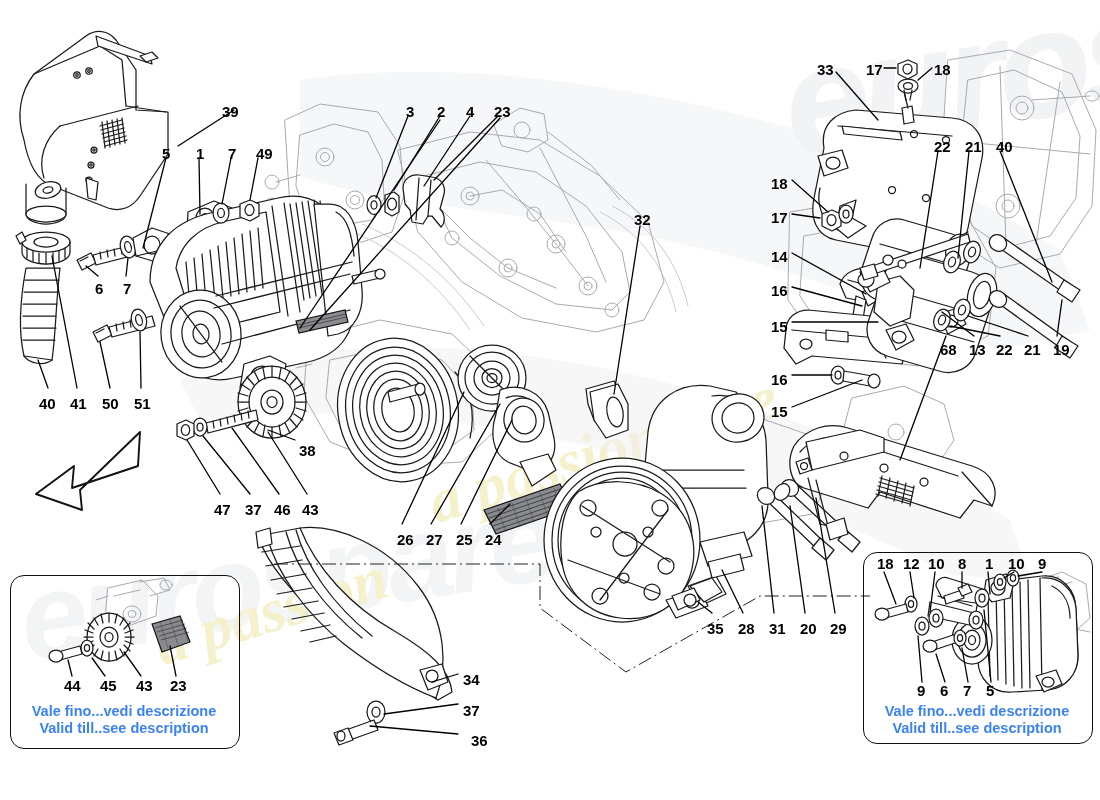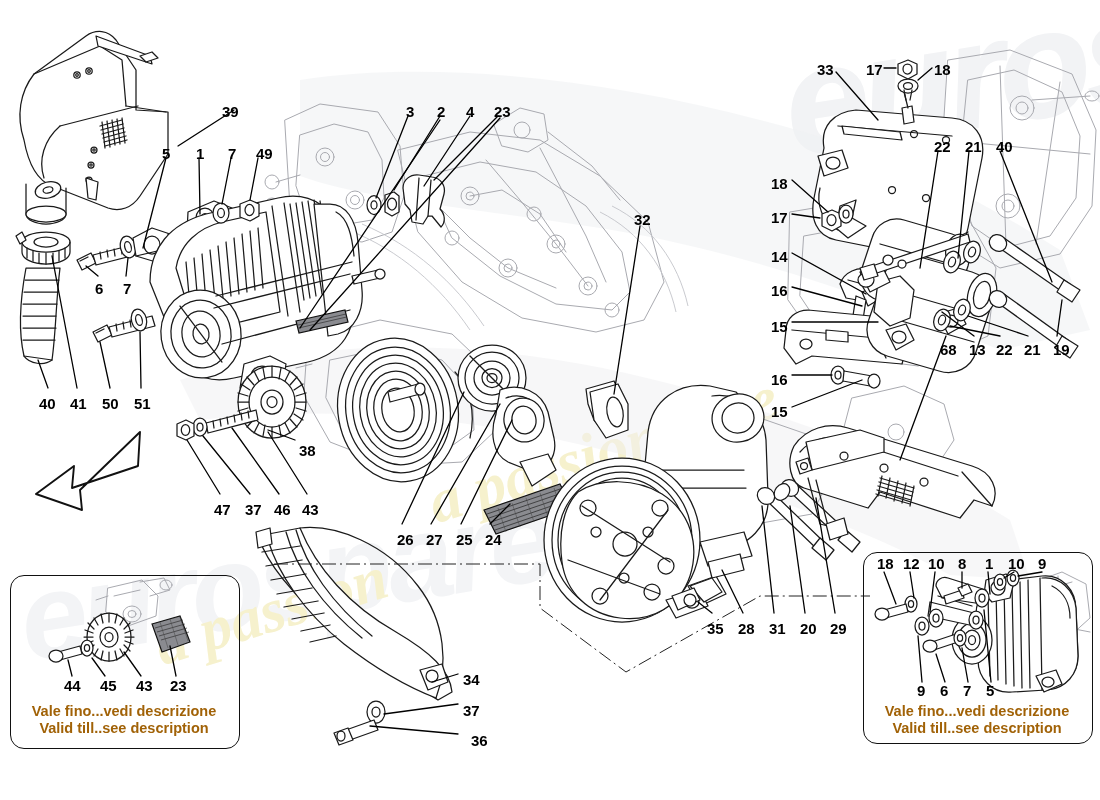--- a/index.html
+++ b/index.html
@@ -24,21 +24,21 @@
   .lbl{
     position:absolute;font-weight:bold;font-size:15px;color:#000;
     font-family:"Liberation Sans","DejaVu Sans",sans-serif;
     line-height:1;white-space:nowrap;letter-spacing:0px;
   }
   
   .inset{
     position:absolute;border:1.6px solid #111;border-radius:14px;background:rgba(255,255,255,0.0);
   }
   .inset-cap{
-    position:absolute;text-align:center;font-weight:bold;font-size:14.5px;color:#a16207;
+    position:absolute;text-align:center;font-weight:bold;font-size:14.5px;color:#3b82f6;
     line-height:1.18;width:100%;left:0;
     font-family:"Liberation Sans","DejaVu Sans",sans-serif;
   }
   
   .wm{position:absolute;pointer-events:none;user-select:none;}
   .wm-top{
     left:772px;top:20px;width:340px;height:230px;
     font-family:"Liberation Sans","DejaVu Sans",sans-serif;
     font-weight:bold;font-style:italic;font-size:150px;color:#f2f3f5;
     letter-spacing:-6px;transform:rotate(-9deg);transform-origin:left top;

